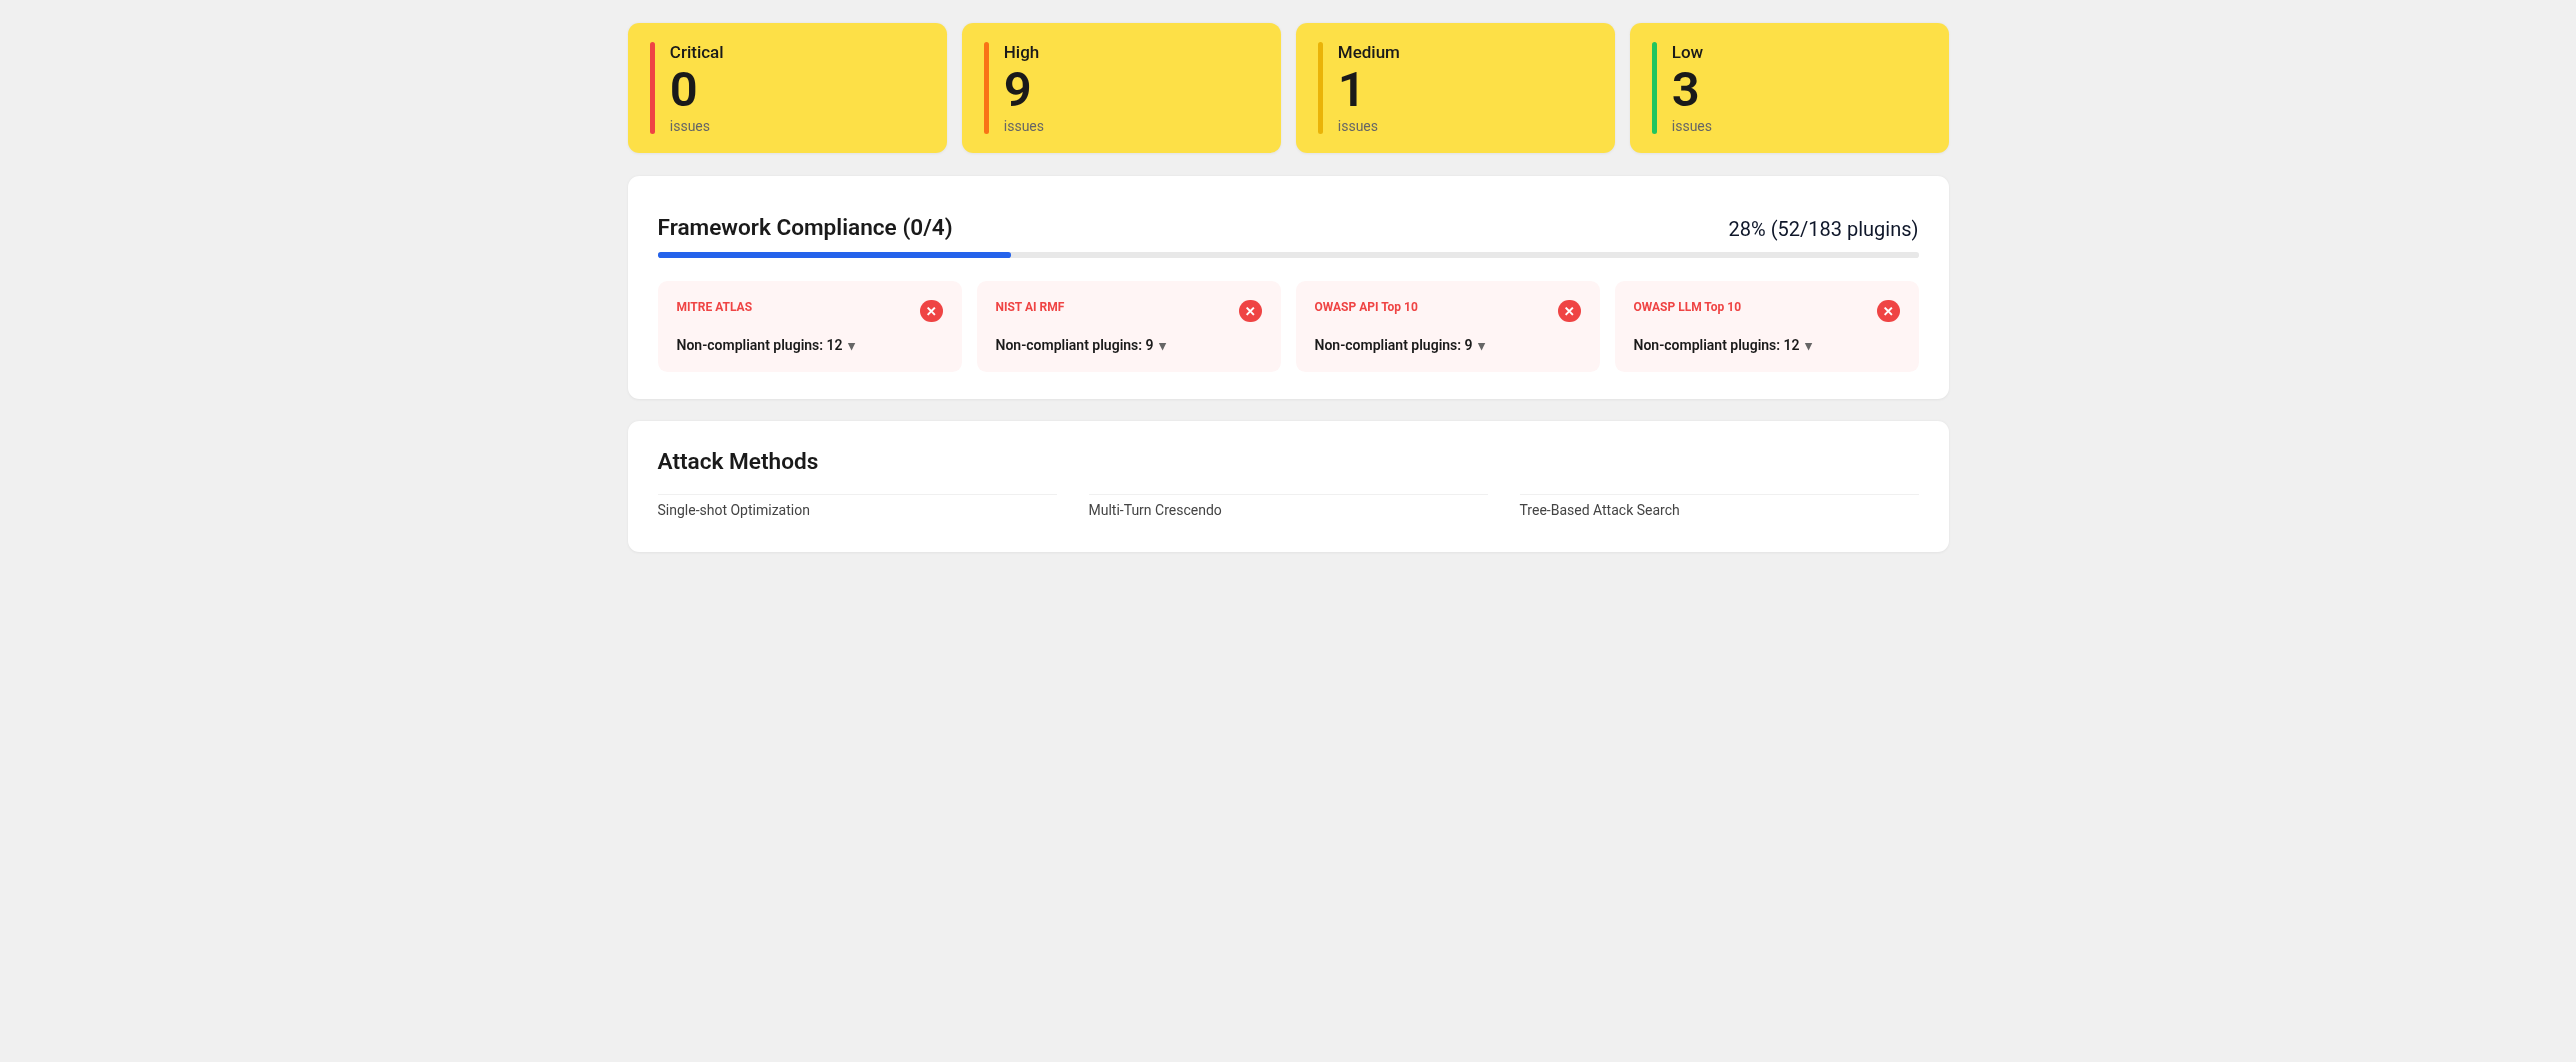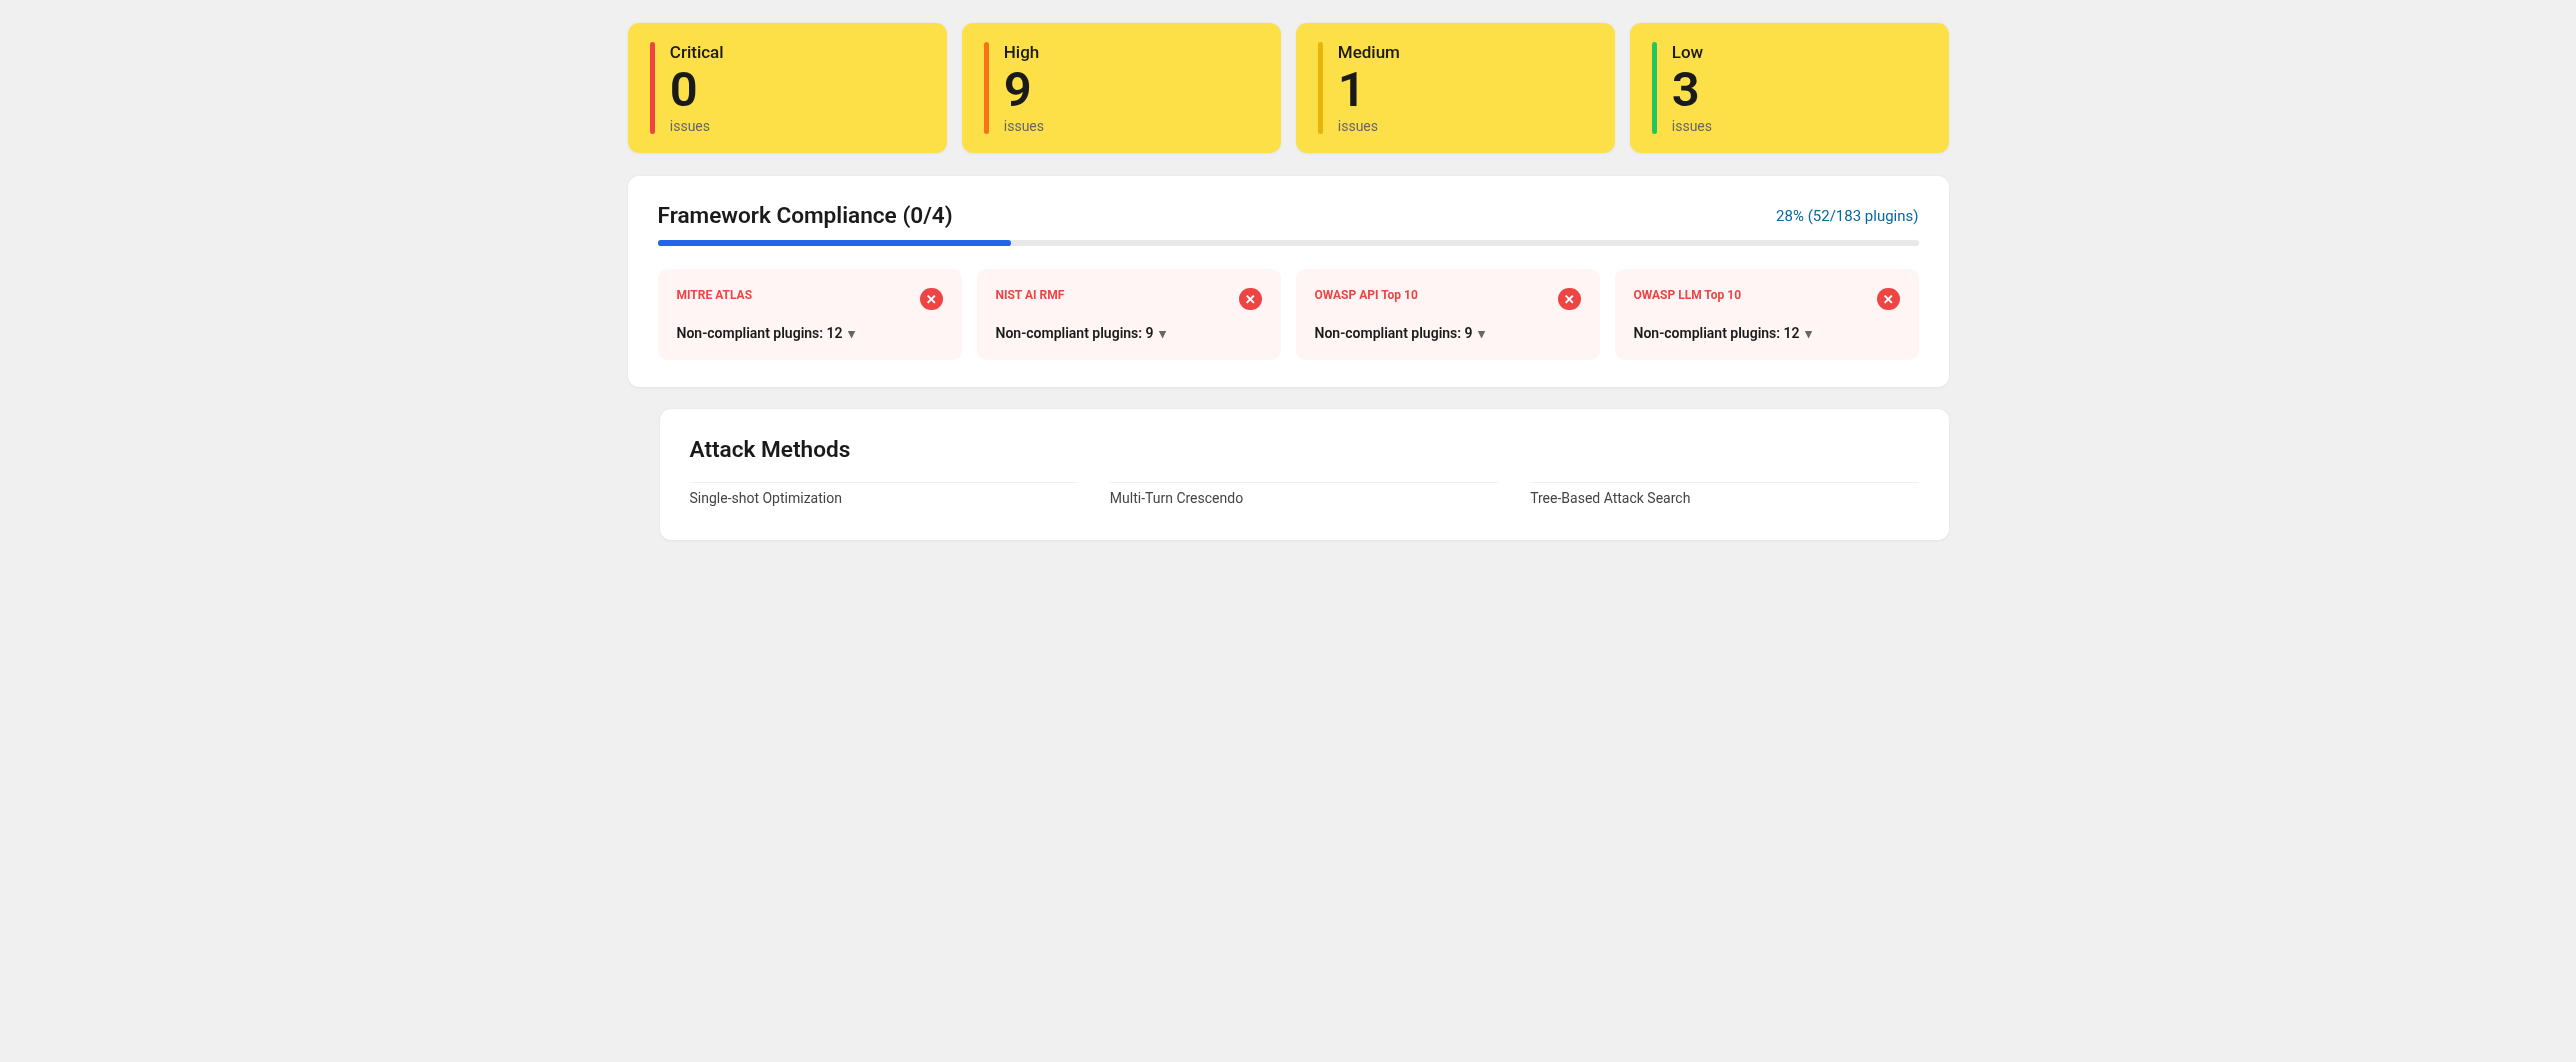--- a/index.html
+++ b/index.html
@@ -73,33 +73,34 @@
       background: #ffffff;
       border-radius: 11.3px;
       padding: 26.4px 30px;
       margin-bottom: 22.6px;
       box-shadow: 0 0.9px 2.8px rgba(0,0,0,0.06);
     }
 
     .section-header {
       display: flex;
       justify-content: space-between;
-      align-items: center;
+      align-items: flex-end;
       margin-bottom: 11.3px;
+      margin-top: 12px;
     }
 
     .section-title {
       font-size: 22.6px;
       font-weight: 600;
       color: #1a1a1a;
     }
 
     .section-meta {
-      font-size: 15px;
-      color: #0369a1;
+      font-size: 20px;
+      color: #0f172a;
     }
 
     .progress-bar-track {
       width: 100%;
       height: 5.7px;
       background: #e8e8e8;
       border-radius: 2.8px;
       margin-bottom: 22.6px;
     }
 
@@ -162,21 +163,20 @@
       color: #666666;
       font-size: 13.2px;
     }
 
     
     .attack-methods-section {
       background: #ffffff;
       border-radius: 11.3px;
       padding: 26.4px 30px;
       box-shadow: 0 0.9px 2.8px rgba(0,0,0,0.06);
-      margin-left: 32px;
     }
 
     .attack-methods-title {
       font-size: 22.6px;
       font-weight: 600;
       color: #1a1a1a;
       margin-bottom: 19px;
     }
 
     .attack-methods-grid {

